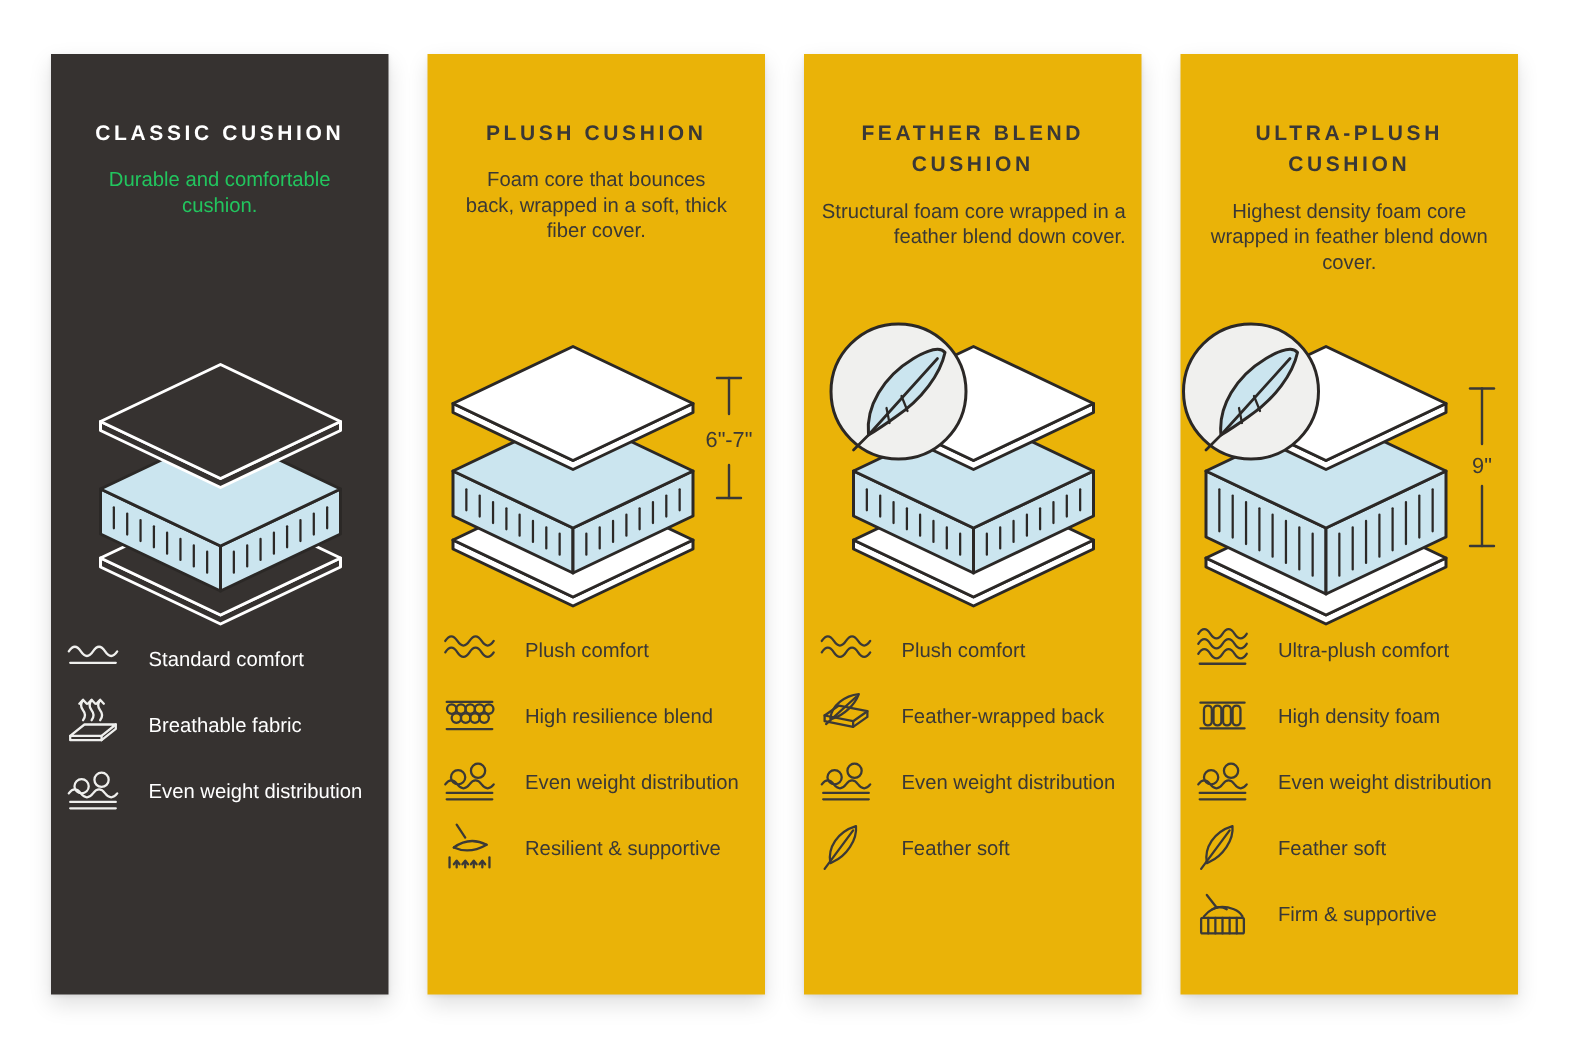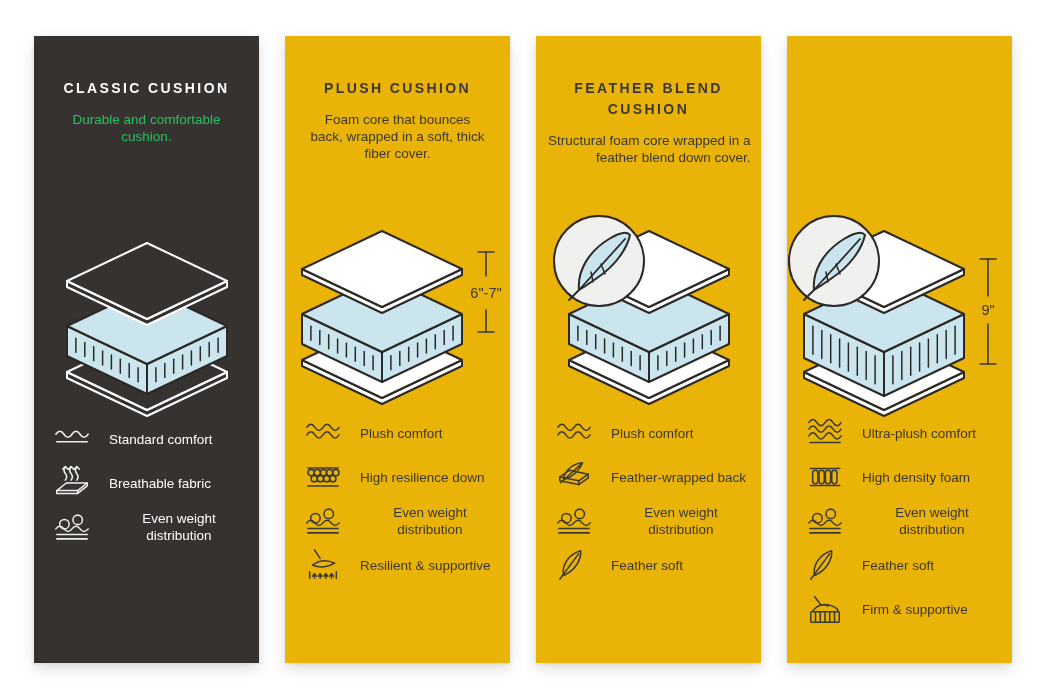--- a/index.html
+++ b/index.html
@@ -14,21 +14,21 @@
   .card.light .title{color:#3a3836;}
   .subtitle{margin:12px auto 0;font-size:13.5px;line-height:1.27;}
   .card:nth-child(1) .subtitle{max-width:152px;}
   .card:nth-child(2) .subtitle{max-width:178px;}
   .card:nth-child(3) .subtitle{max-width:204px;text-align:right;}
   .card:nth-child(4) .subtitle{max-width:188px;}
   .card.dark .subtitle{color:#22c55e;}
   .diagram-zone{position:absolute;top:178px;left:0;right:0;display:flex;justify-content:center;}
   .card:nth-child(1) .diagram-zone{top:190px;}
   .diagram-zone svg{overflow:visible;}
-  .features{position:absolute;top:378px;left:18px;right:10px;text-align:center;}
+  .features{position:absolute;top:378px;left:8px;right:10px;}
   .card:nth-child(1) .features{top:384px;}
   .feature{display:flex;align-items:center;gap:17px;min-height:36px;margin-bottom:6px;}
   .fiw{flex:0 0 40px;display:flex;align-items:center;justify-content:center;}
   .fi{width:38px;height:38px;display:block;color:#3b3936;}
   .card.dark .fi{color:#efefed;}
   .flabel{font-size:13.5px;line-height:1.26;}
   .dimtext{font-size:14.5px;fill:#3a3836;}
 </style>
 </head>
 <body>
@@ -183,21 +183,21 @@
                 <circle cx="14" cy="15.5" r="3.3"></circle>
                 <circle cx="20.5" cy="15.5" r="3.3"></circle>
                 <circle cx="27" cy="15.5" r="3.3"></circle>
                 <circle cx="33.5" cy="15.5" r="3.3"></circle>
                 <circle cx="10.8" cy="21.8" r="3.3"></circle>
                 <circle cx="17.3" cy="21.8" r="3.3"></circle>
                 <circle cx="23.8" cy="21.8" r="3.3"></circle>
                 <circle cx="30.3" cy="21.8" r="3.3"></circle>
               </svg>
             </span>
-            <span class="flabel">High resilience down</span>
+            <span class="flabel">High resilience blend</span>
           </div>
           <div class="feature">
             <span class="fiw">
               <svg class="fi" viewBox="0 0 40 40" fill="none" stroke="currentColor" stroke-width="1.6" stroke-linecap="round" stroke-linejoin="round">
                 <circle cx="12" cy="17" r="5"></circle>
                 <circle cx="26" cy="12.5" r="5"></circle>
                 <path d="M3 22 q4.25 -5.5 8.5 0 t8.5 0 t8.5 0 t8.5 0"></path>
                 <path d="M4 28 H36"></path>
                 <path d="M4 32.5 H36"></path>
               </svg>
@@ -313,20 +313,24 @@
                 <path d="M9 31 C7 20 14 9 27 5 C28 15 20 26 11 30 Z"></path>
                 <path d="M5 35 L25 8"></path>
               </svg>
             </span>
             <span class="flabel">Feather soft</span>
           </div>
         </div>
     </article>
 
     <article class="card light">
+      <header class="hdr">
+        <h2 class="title">ULTRA-PLUSH CUSHION</h2>
+        <p class="subtitle">Highest density foam core wrapped in feather blend down cover.</p>
+      </header>
       <div class="diagram-zone">
           <svg width="232" height="205" viewBox="0 0 232 205" fill="none" stroke-linejoin="round" stroke-linecap="round">
             <g stroke="#2b2826" stroke-width="2" fill="#ffffff">
               <path d="M20 158 L20 164 L100 202 L180 164 L180 158 L100 196 Z"></path>
               <path d="M20 158 L100 120 L180 158 L100 196 Z"></path>
             </g>
             <g stroke="#2b2826" stroke-width="2" fill="#cbe5ef">
               <path d="M20 100 L100 138 L100 182 L20 144 Z"></path>
               <path d="M180 100 L100 138 L100 182 L180 144 Z"></path>
               <path d="M20 100 L100 62 L180 100 L100 138 Z"></path>

